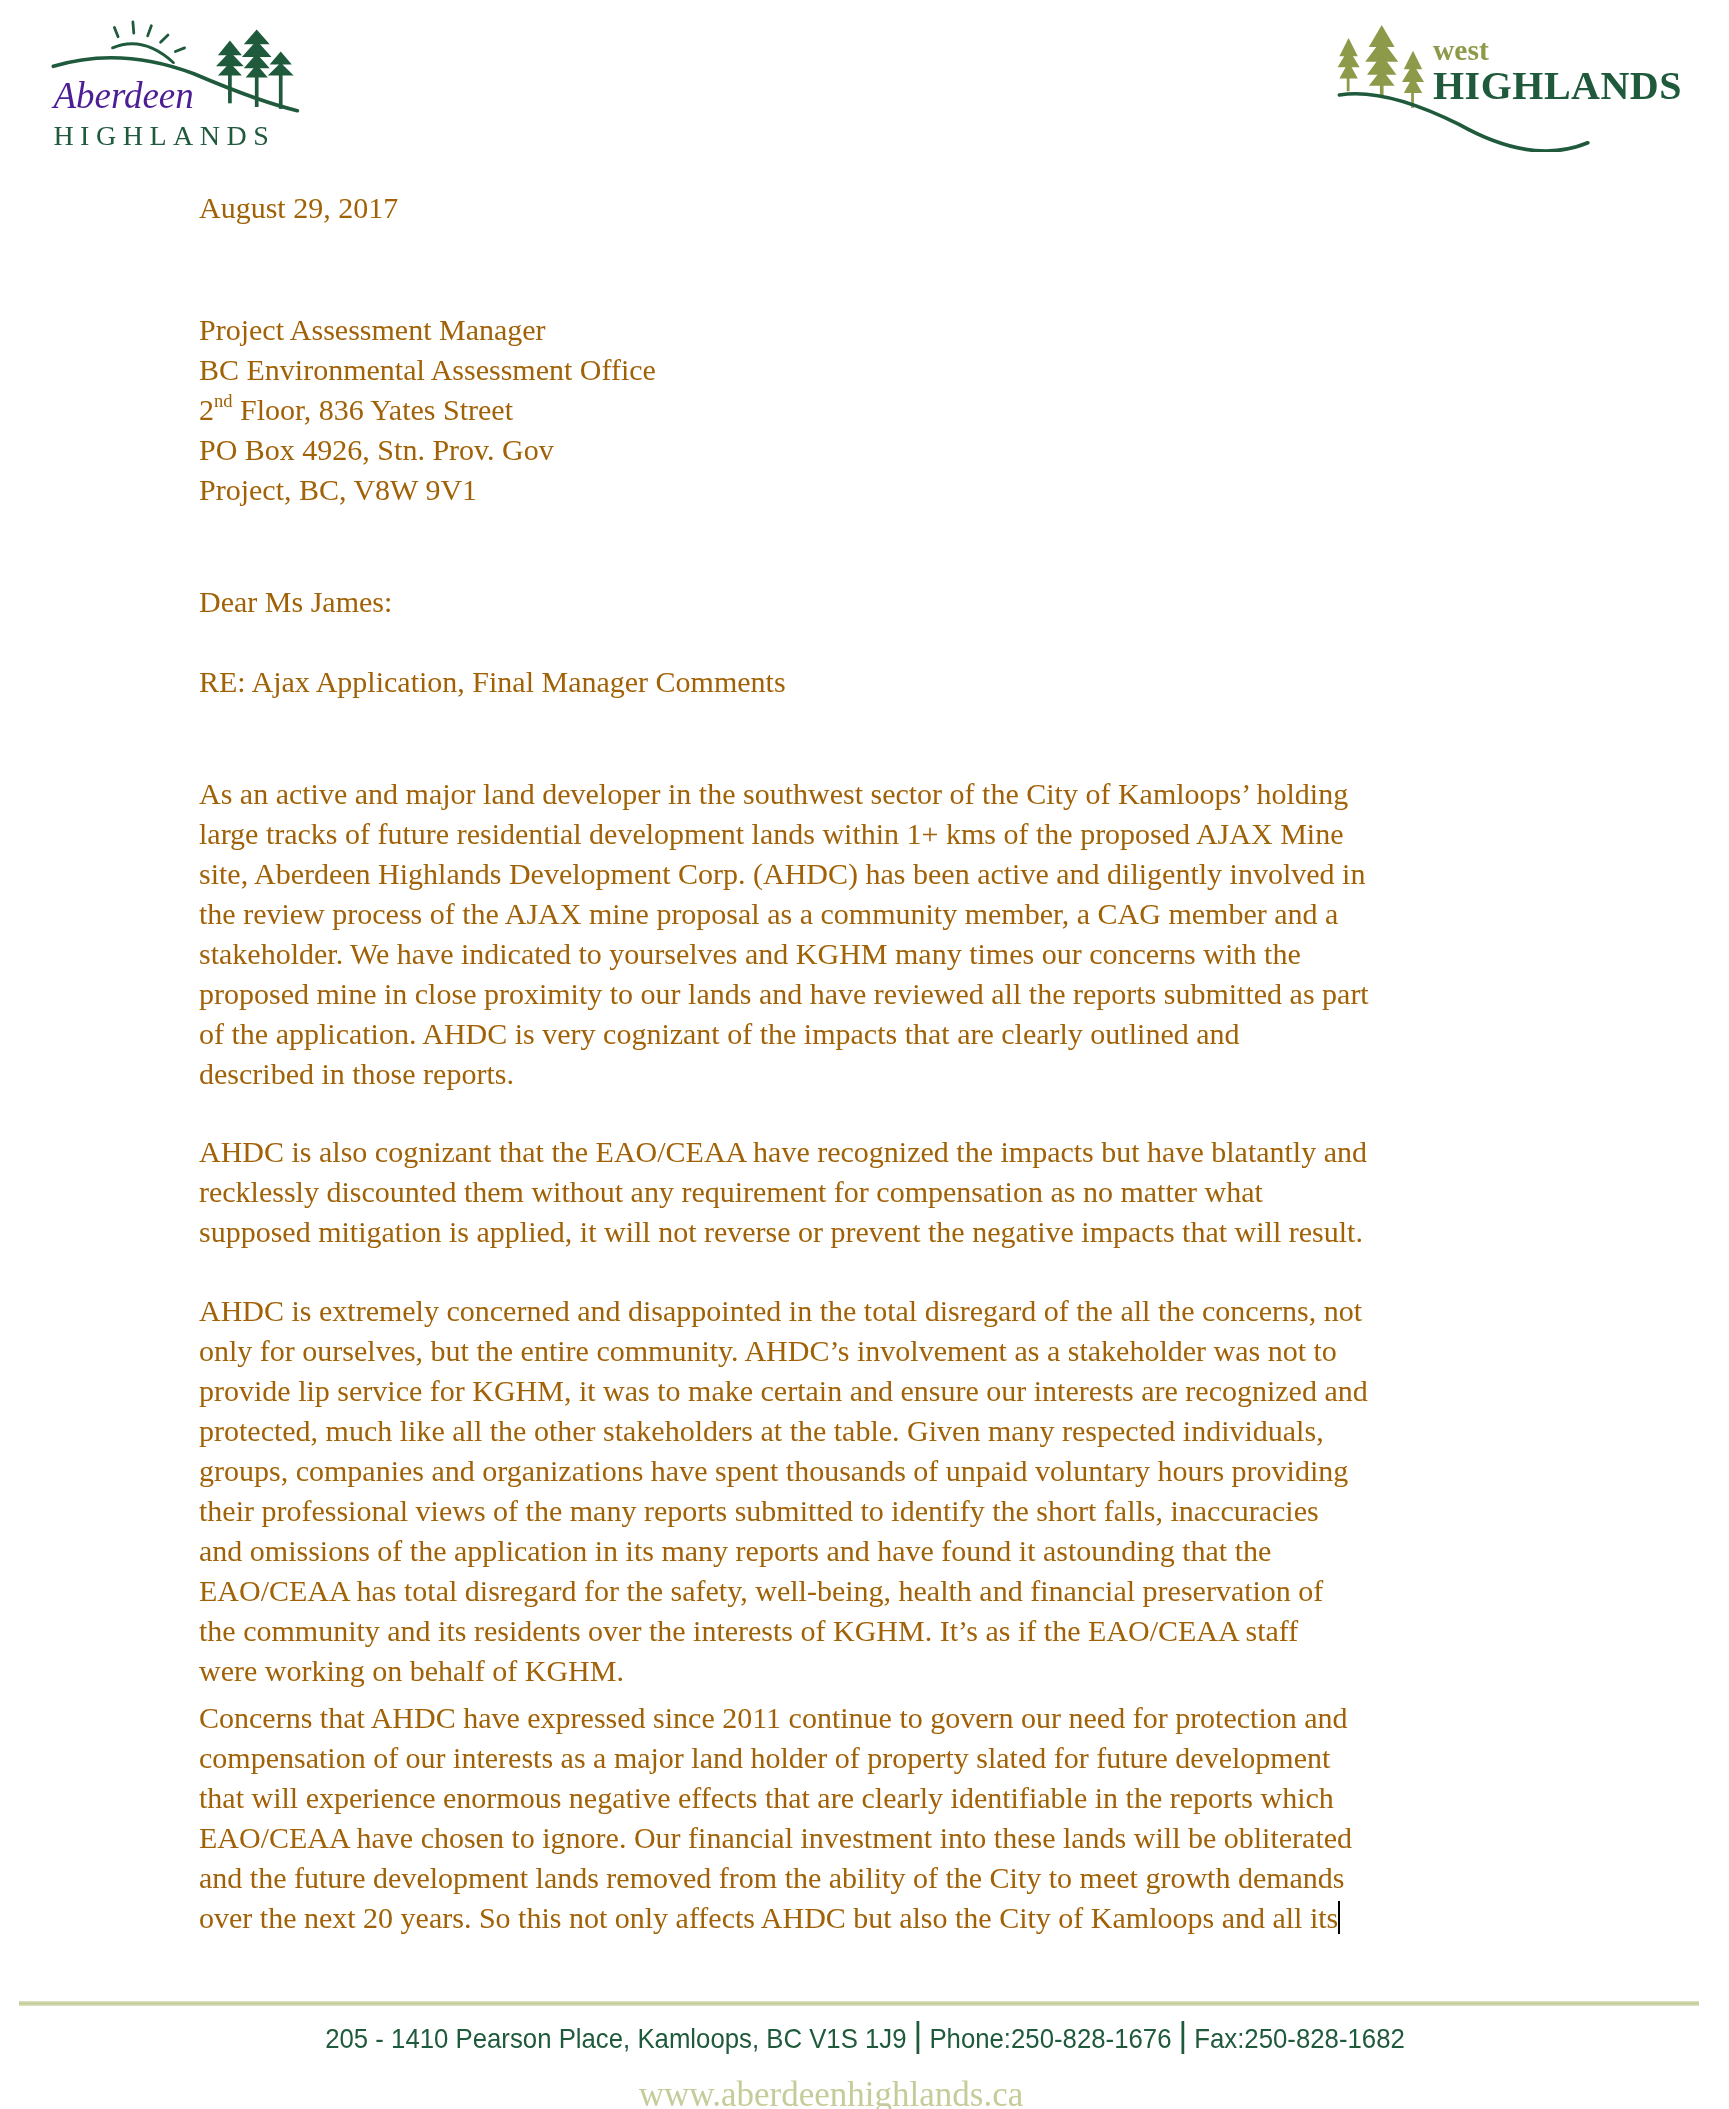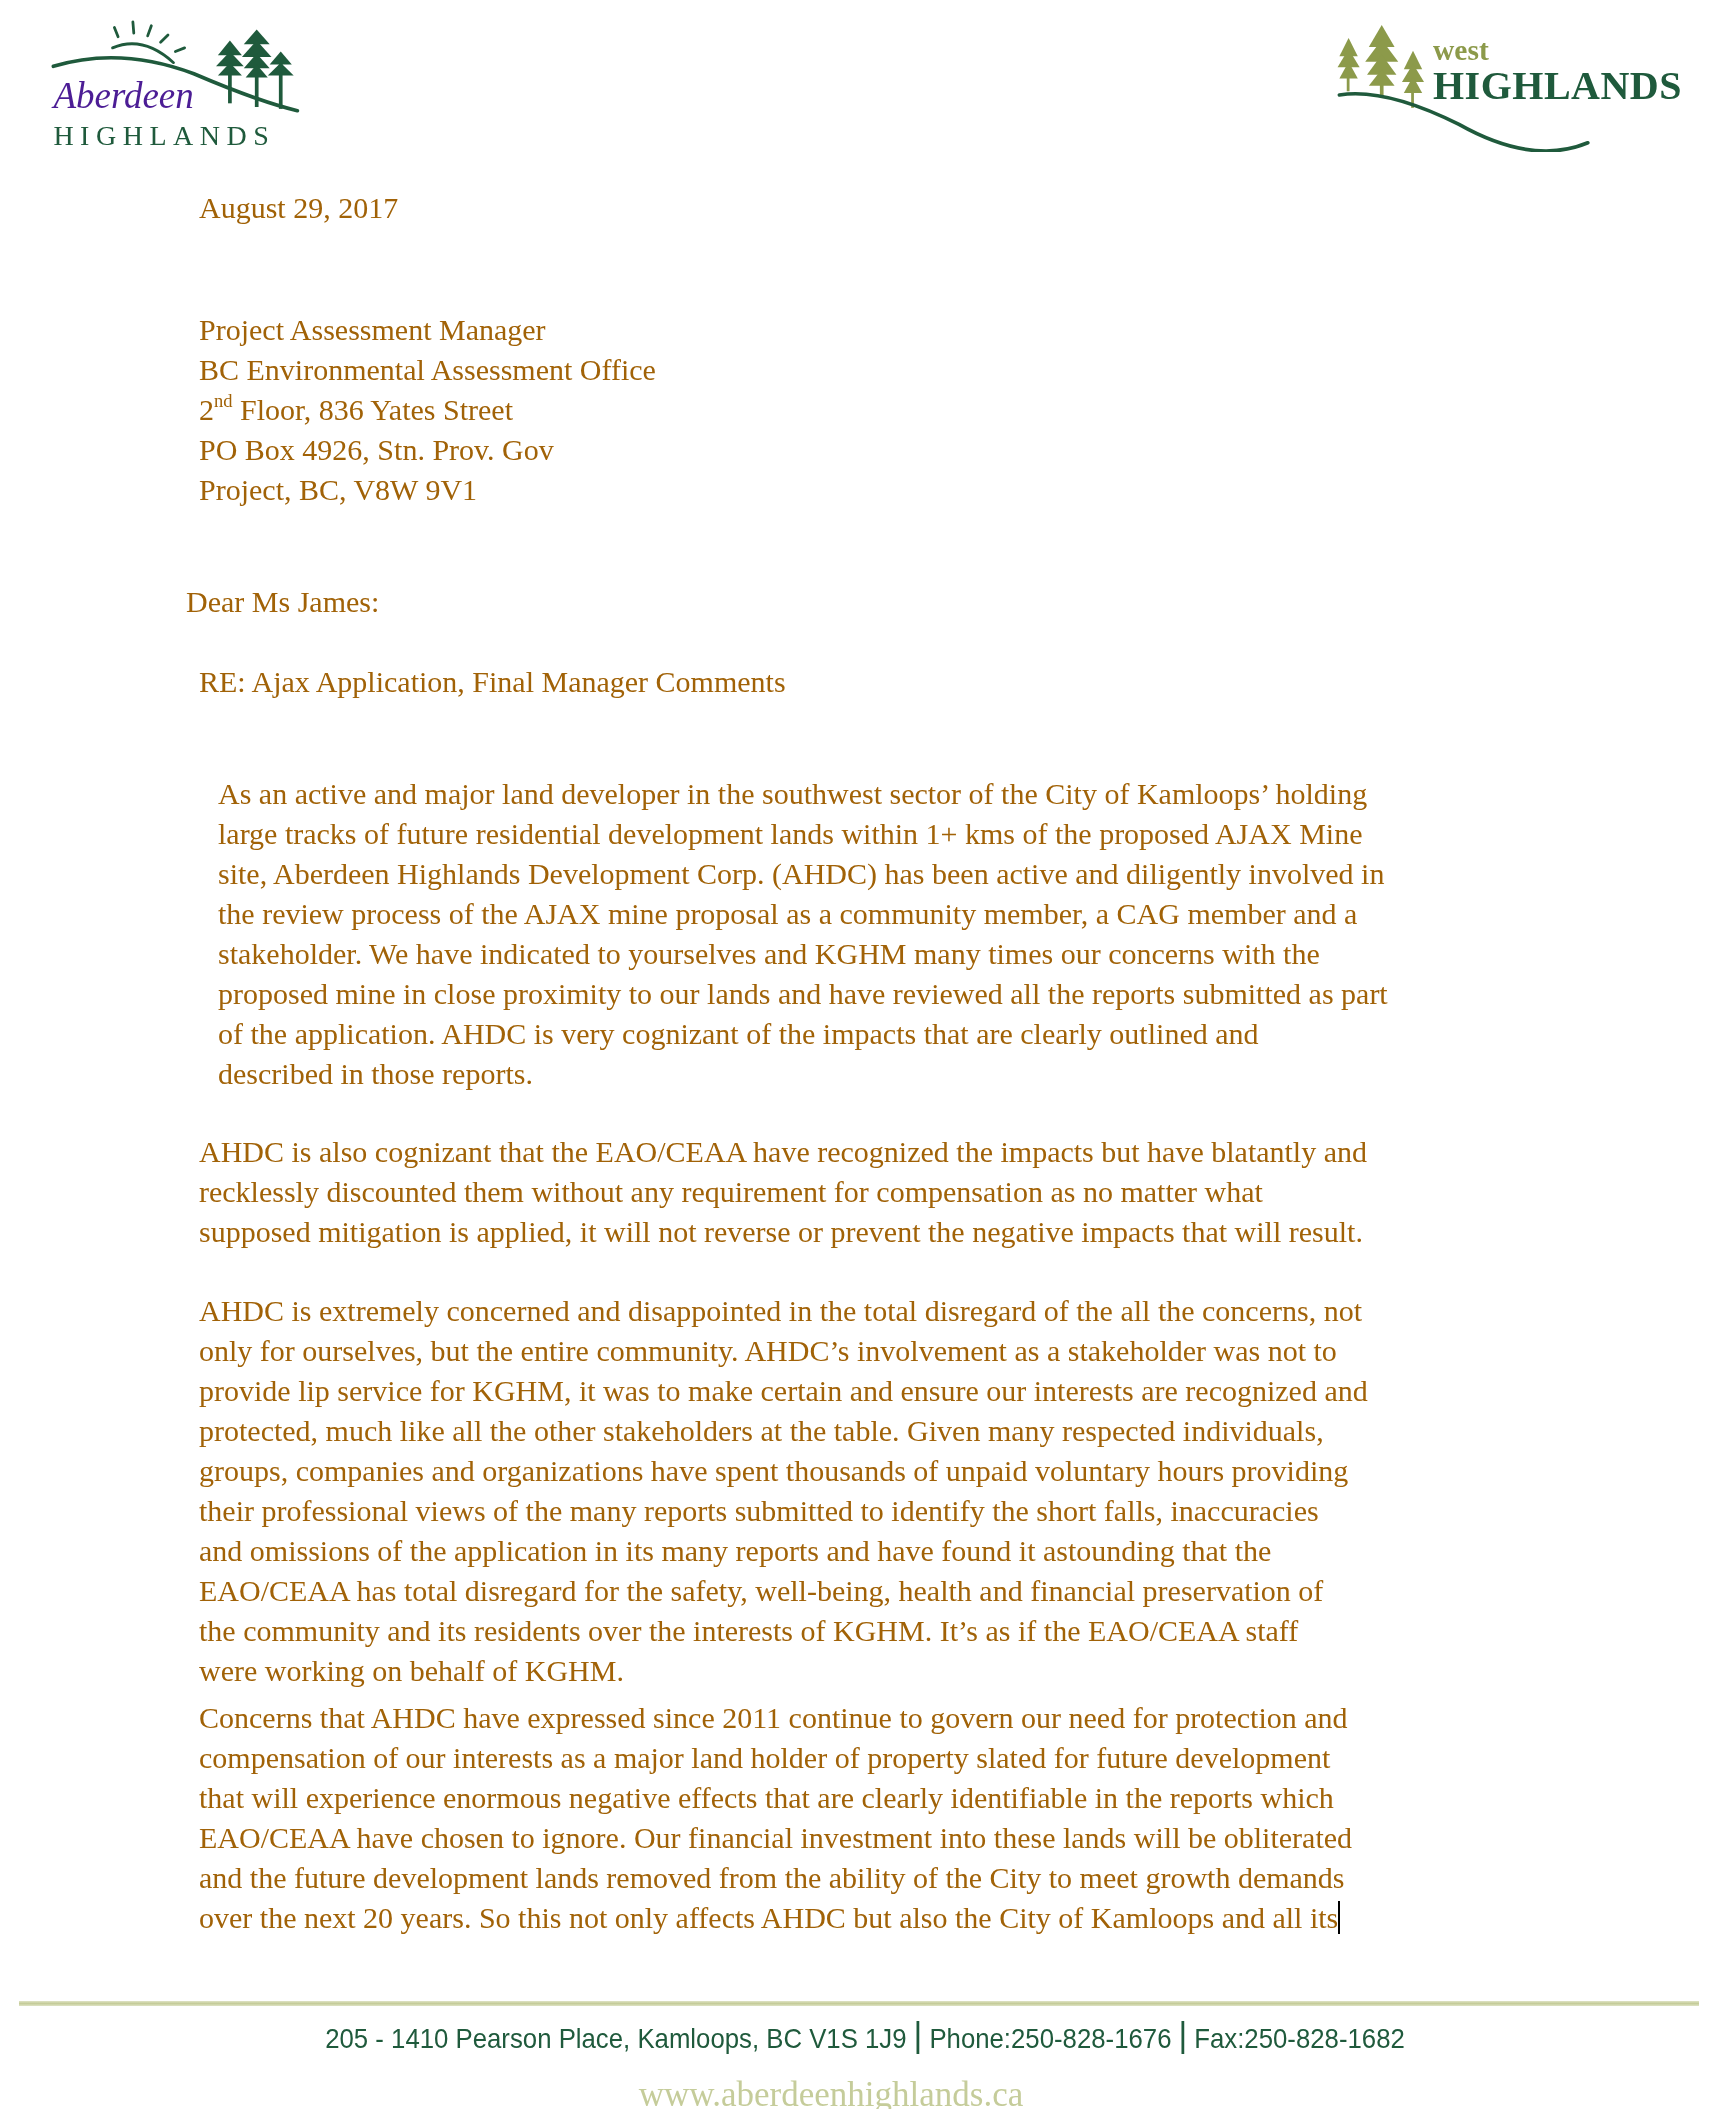--- a/index.html
+++ b/index.html
@@ -12,24 +12,24 @@
   .logo-left .script { position: absolute; left: 7.4px; top: 65px; font-family: "Liberation Serif", serif; font-style: italic; font-size: 37px; color: #4c1d95; }
   .logo-left .caps { position: absolute; left: 7.4px; top: 111px; font-family: "Liberation Serif", serif; font-size: 28px; letter-spacing: 6.5px; color: #1f5a3c; }
 
   .logo-right { position: absolute; left: 1311px; top: 14px; width: 388px; height: 138px; }
   .logo-right svg { position: absolute; left: 0; top: 0; }
   .logo-right .west { position: absolute; left: 122px; top: 20px; font-family: "Liberation Serif", serif; font-weight: bold; font-size: 29.5px; color: #8c9a4a; }
   .logo-right .hl { position: absolute; left: 122px; top: 48px; font-family: "Liberation Serif", serif; font-weight: bold; font-size: 40px; color: #1f5a3c; letter-spacing: 0.5px; }
   .date { position: absolute; left: 199px; top: 191px; font-size: 30px; }
   .recipient { position: absolute; left: 199px; top: 310px; font-size: 30px; line-height: 40px; }
   .recipient sup { font-size: 18.5px; line-height: 0; vertical-align: 13px; }
-  .salutation { position: absolute; left: 186px; top: 585px; font-size: 30px; text-align: center; }
+  .salutation { position: absolute; left: 199px; top: 585px; font-size: 30px; text-align: center; }
   .subject { position: absolute; left: 199px; top: 665px; font-size: 30px; }
   .para { position: absolute; left: 199px; width: 1357px; font-size: 30px; line-height: 40px; white-space: pre-line; }
-  .p1 { top: 744px; margin-left: 19px; }
+  .p1 { top: 744px; }
   .p2 { top: 1102px; }
   .p3 { top: 1261px; }
   .p4 { top: 1698px; }
   .caret { display: inline-block; width: 1.8px; height: 33px; background: #000; vertical-align: -5.5px; }
 
   
   .footer-rule { position: absolute; left: 18.5px; top: 2001px; width: 1680px; height: 4.6px; background: linear-gradient(#dfe3c4, #c5cc9a, #dfe3c4); }
   .footer-address { position: absolute; left: 0; width: 1730px; top: 2021px; text-align: center; font-family: "Liberation Sans", "DejaVu Sans", sans-serif; font-size: 28px; color: #1f5a3c; transform: scaleX(0.92); transform-origin: center; }
   .footer-address .sep { display: inline-block; width: 2.8px; height: 33px; background: #1f5a3c; vertical-align: -6.5px; margin: 0 11px; }
   .footer-web { position: absolute; left: 0; width: 1662px; top: 2075px; text-align: center; font-family: "Liberation Serif", "DejaVu Serif", serif; font-size: 35px; color: #c5cc9a; }

